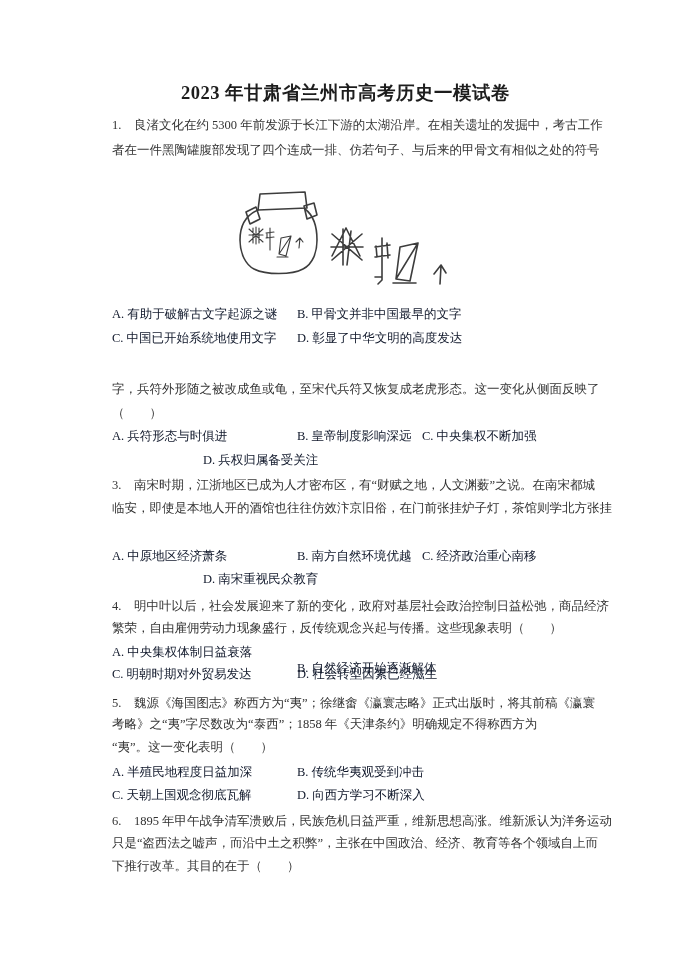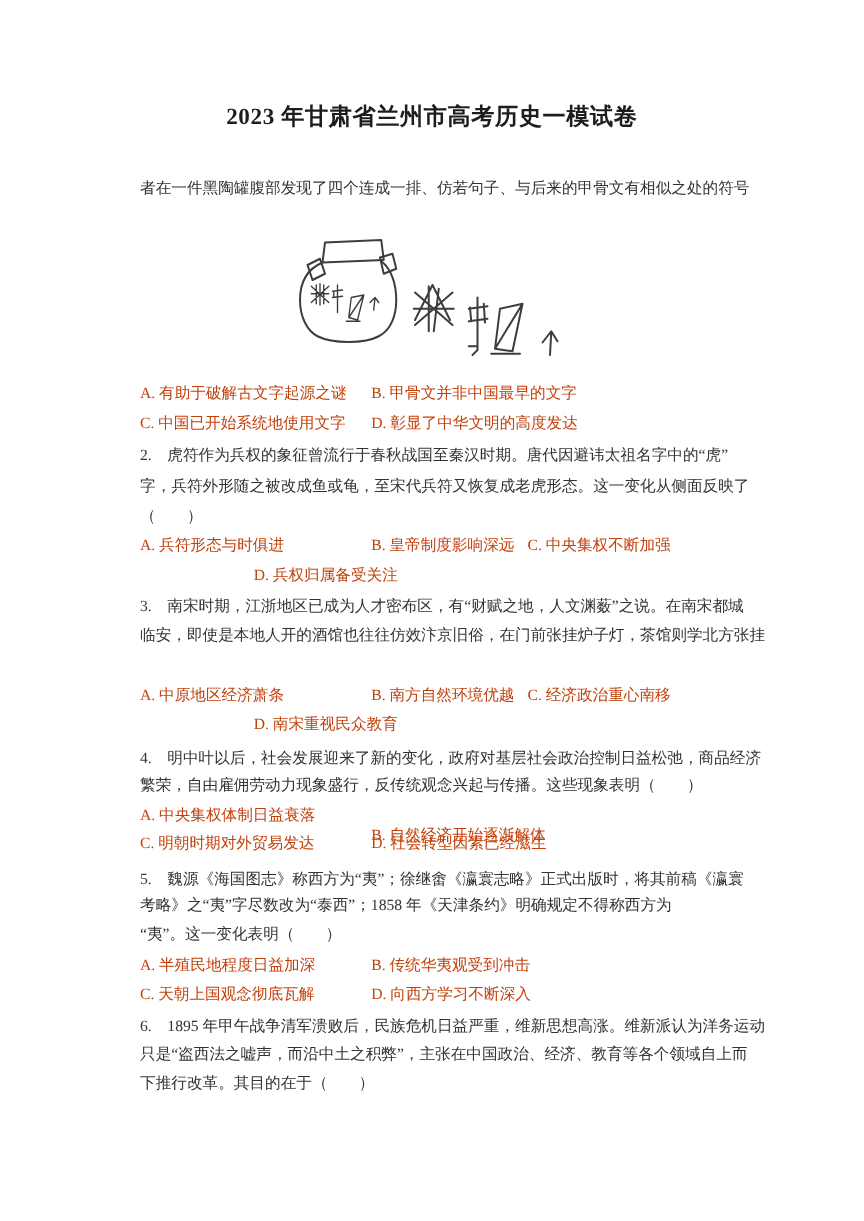--- a/index.html
+++ b/index.html
@@ -27,21 +27,21 @@
     font-size:12.5px;
     line-height:15px;
     white-space:pre;
     color:#333333;
   }
   .opt{
     position:absolute;
     font-size:12.5px;
     line-height:15px;
     white-space:pre;
-    color:#c2410c;
+    color:#0f172a;
   }
   .figure{
     position:absolute;
     left:236px;top:190px;
   }
   .figure path, .figure line, .figure polyline{
     fill:none;
     stroke:#3d3d3d;
     stroke-linecap:round;
     stroke-linejoin:round;
@@ -49,20 +49,21 @@
   .stroke-main{stroke-width:1.6;}
   .stroke-thin{stroke-width:1.1;}
 </style>
 </head>
 <body>
 
 <div class="page">
 
   <h1 class="title">2023 年甘肃省兰州市高考历史一模试卷</h1>
 
+  <div class="line" style="top:118px">1.　良渚文化在约 5300 年前发源于长江下游的太湖沿岸。在相关遗址的发掘中，考古工作</div>
   <div class="line" style="top:143px">者在一件黑陶罐腹部发现了四个连成一排、仿若句子、与后来的甲骨文有相似之处的符号</div>
 
   <svg class="figure" width="234" height="108" viewBox="0 0 234 108">
     <g>
       <path class="stroke-main" d="M24,4 L69,2 L71,18 L22,20 Z"></path>
       <path class="stroke-main" d="M22,20 C8,26 4,38 4,50 C4,64 10,75 18,79 C30,85 56,85 67,79 C77,74 81,62 81,50 C81,37 77,25 69,19"></path>
       <path class="stroke-main" d="M10,22 L20,17 L24,29 L14,34 Z"></path>
       <path class="stroke-main" d="M68,16 L78,13 L81,25 L71,29 Z"></path>
     </g>
     <g>
@@ -77,21 +78,20 @@
       <path class="stroke-main" d="M164,57 L182,53 L174,91 L160,89 Z M182,53 L160,89 M157,93 L180,93"></path>
       <path class="stroke-main" d="M204,94 L205,76 M198,84 L205,75 L210,83"></path>
     </g>
   </svg>
 
   <div class="opt" style="left:112px;top:307px">A. 有助于破解古文字起源之谜</div>
   <div class="opt" style="left:297px;top:307px">B. 甲骨文并非中国最早的文字</div>
   <div class="opt" style="left:112px;top:331px">C. 中国已开始系统地使用文字</div>
   <div class="opt" style="left:297px;top:331px">D. 彰显了中华文明的高度发达</div>
 
-  <div class="line" style="top:357px">2.　虎符作为兵权的象征曾流行于春秋战国至秦汉时期。唐代因避讳太祖名字中的“虎”</div>
   <div class="line" style="top:382px">字，兵符外形随之被改成鱼或龟，至宋代兵符又恢复成老虎形态。这一变化从侧面反映了</div>
   <div class="line" style="top:406px">（　　）</div>
   <div class="opt" style="left:112px;top:429px">A. 兵符形态与时俱进</div>
   <div class="opt" style="left:297px;top:429px">B. 皇帝制度影响深远</div>
   <div class="opt" style="left:422px;top:429px">C. 中央集权不断加强</div>
   <div class="opt" style="left:203px;top:453px">D. 兵权归属备受关注</div>
 
   <div class="line" style="top:478px">3.　南宋时期，江浙地区已成为人才密布区，有“财赋之地，人文渊薮”之说。在南宋都城</div>
   <div class="line" style="top:501px">临安，即使是本地人开的酒馆也往往仿效汴京旧俗，在门前张挂炉子灯，茶馆则学北方张挂</div>
   <div class="opt" style="left:112px;top:549px">A. 中原地区经济萧条</div>

